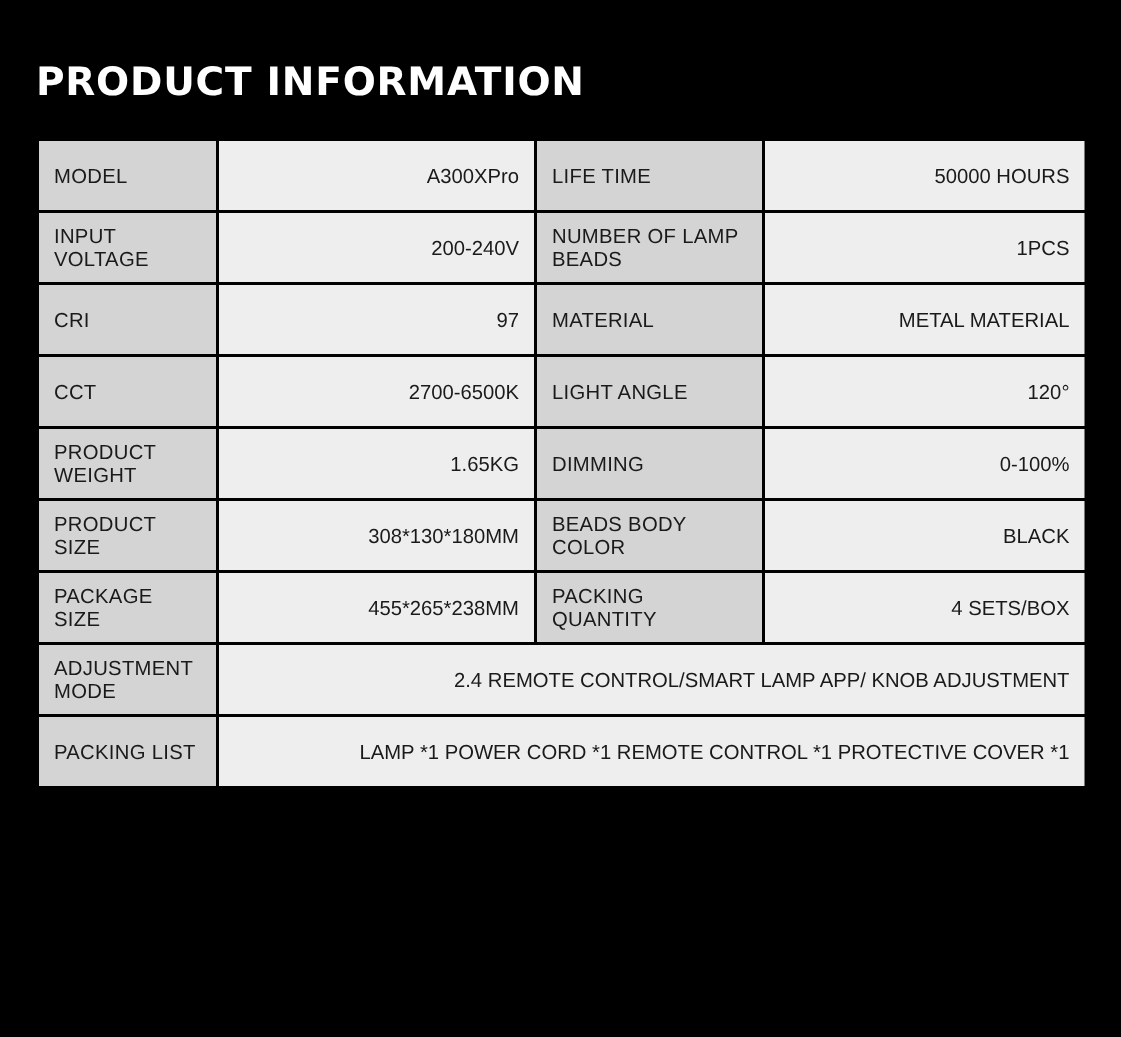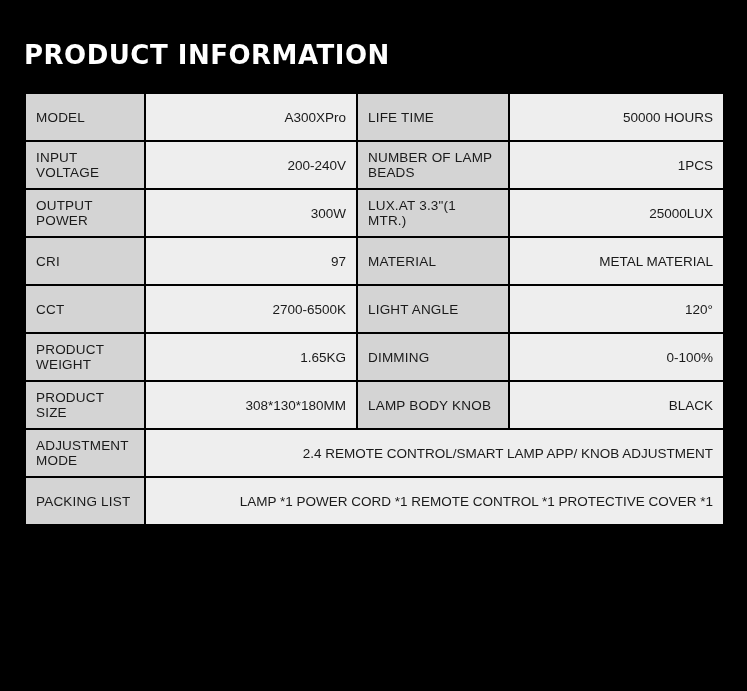--- a/index.html
+++ b/index.html
@@ -84,26 +84,20 @@
         <td class="value">50000 HOURS</td>
       </tr>
 
       <tr>
         <td class="label">INPUT VOLTAGE</td>
         <td class="value">200-240V</td>
         <td class="label">NUMBER OF LAMP BEADS</td>
         <td class="value">1PCS</td>
       </tr>
 
-      <tr>
-        <td class="label">OUTPUT POWER</td>
-        <td class="value">300W</td>
-        <td class="label">LUX.AT 3.3"(1 MTR.)</td>
-        <td class="value">25000LUX</td>
-      </tr>
 
       <tr>
         <td class="label">CRI</td>
         <td class="value">97</td>
         <td class="label">MATERIAL</td>
         <td class="value">METAL MATERIAL</td>
       </tr>
 
       <tr>
         <td class="label">CCT</td>
@@ -115,24 +109,30 @@
       <tr>
         <td class="label">PRODUCT WEIGHT</td>
         <td class="value">1.65KG</td>
         <td class="label">DIMMING</td>
         <td class="value">0-100%</td>
       </tr>
 
       <tr>
         <td class="label">PRODUCT SIZE</td>
         <td class="value">308*130*180MM</td>
-        <td class="label">LAMP BODY KNOB</td>
+        <td class="label">BEADS BODY COLOR</td>
         <td class="value">BLACK</td>
       </tr>
 
+      <tr>
+        <td class="label">PACKAGE SIZE</td>
+        <td class="value">455*265*238MM</td>
+        <td class="label">PACKING QUANTITY</td>
+        <td class="value">4 SETS/BOX</td>
+      </tr>
 
       <tr>
         <td class="label">ADJUSTMENT MODE</td>
         <td class="value wide-value" colspan="3">2.4 REMOTE CONTROL/SMART LAMP APP/ KNOB ADJUSTMENT</td>
       </tr>
 
       <tr>
         <td class="label">PACKING LIST</td>
         <td class="value wide-value" colspan="3">LAMP *1 POWER CORD *1 REMOTE CONTROL *1 PROTECTIVE COVER *1</td>
       </tr>

